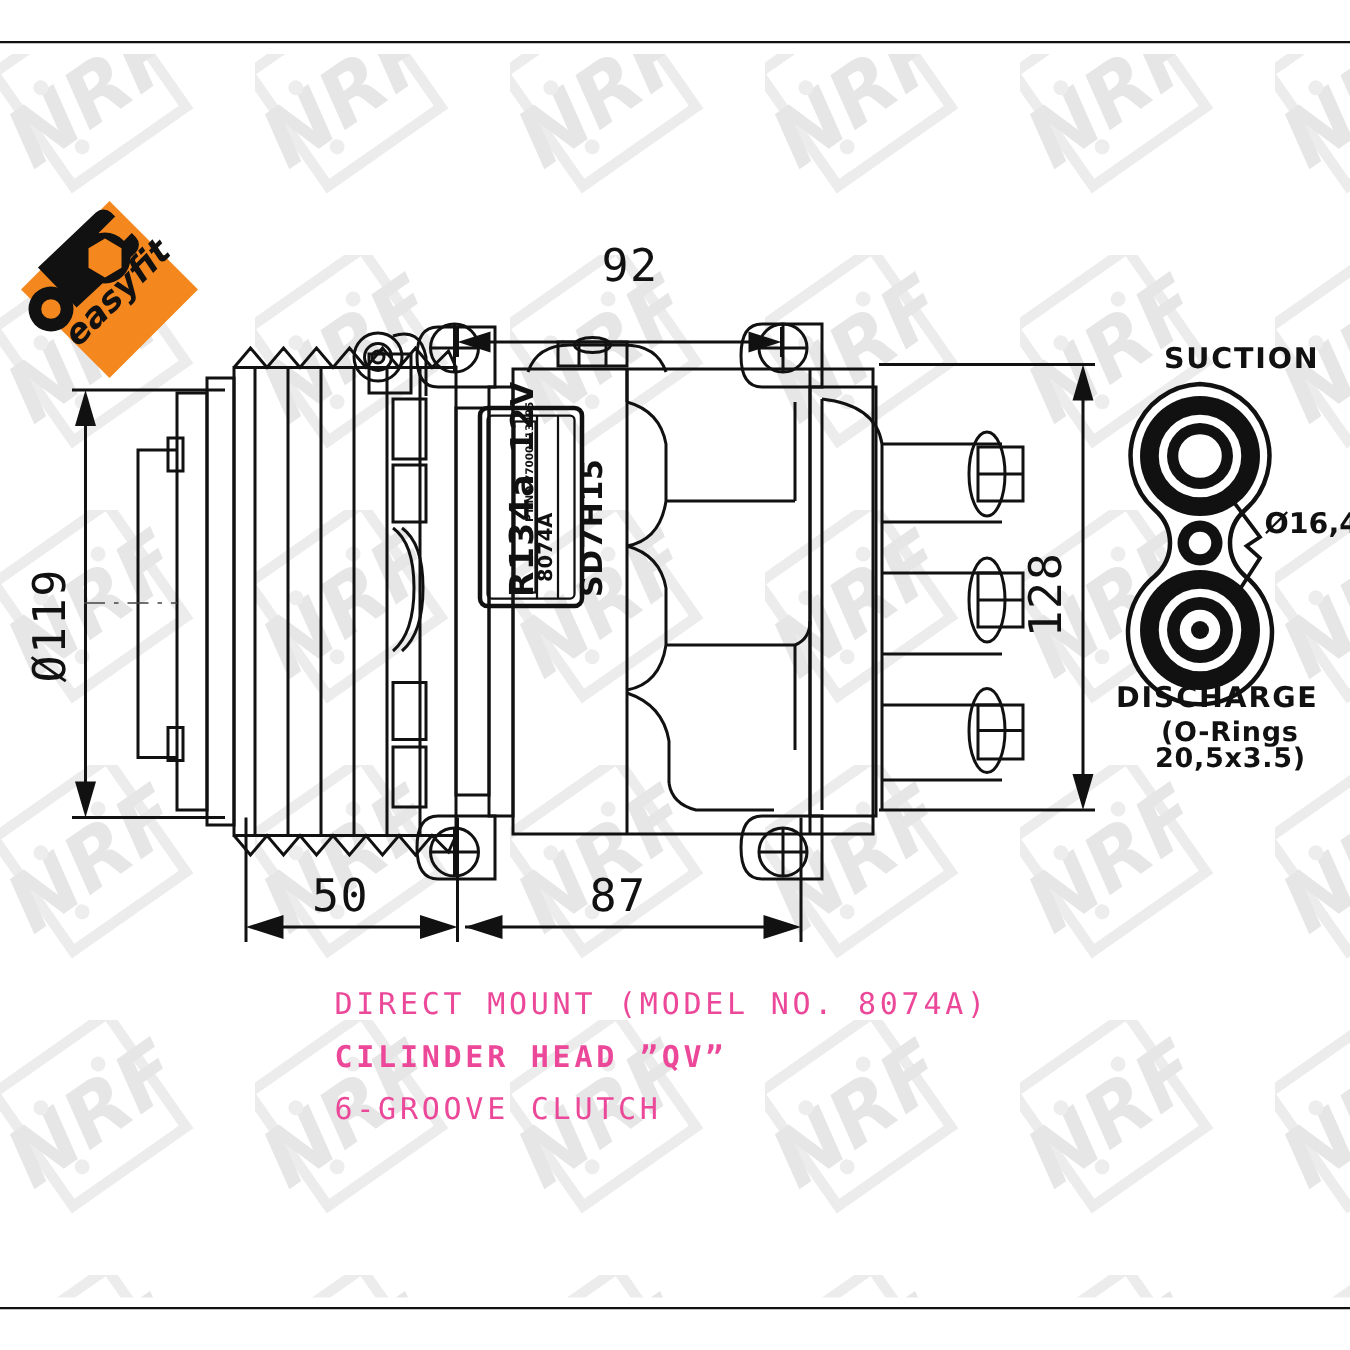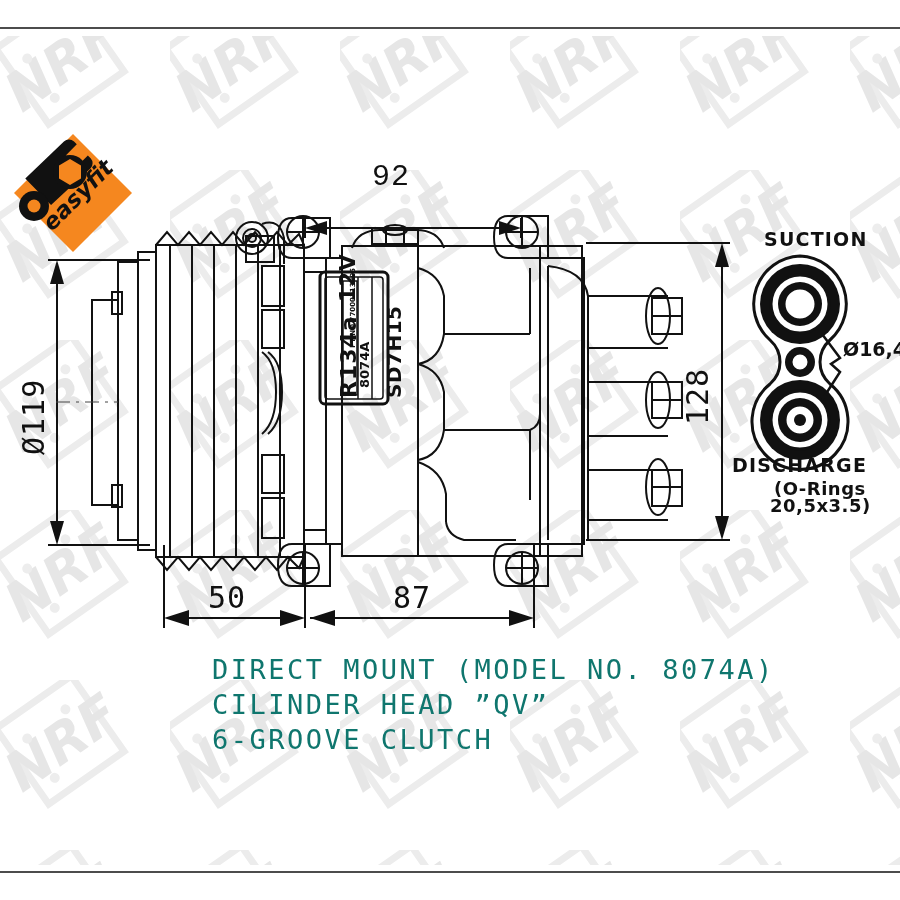--- a/index.html
+++ b/index.html
@@ -15,24 +15,24 @@
   
   #drawing{position:absolute;left:0;top:0;width:900px;height:900px;z-index:2;}
 
   
   #easyfit{position:absolute;left:8px;top:128px;width:130px;height:130px;z-index:5;}
 
   
   .lbl{position:absolute;z-index:4;color:#111;white-space:pre;}
   .dimtxt{font-family:"DejaVu Sans Mono","Liberation Mono",monospace;font-size:30px;
           letter-spacing:1px;color:#111;}
-  .cap{font-family:"DejaVu Sans Mono","Liberation Mono",monospace;font-size:27px;
-       letter-spacing:2.5px;color:#0f766e;line-height:35px;}
+  .cap{font-family:"DejaVu Sans Mono","Liberation Mono",monospace;font-size:20px;
+       letter-spacing:2.5px;color:#ec4899;line-height:35px;margin-left:11px;}
   .sd-h{font-family:"DejaVu Sans","Liberation Sans",sans-serif;font-weight:bold;
-        font-size:19px;letter-spacing:1.2px;color:#111;}
+        font-size:19px;letter-spacing:1.2px;color:#111;margin-left:12px;}
   .sd-s{font-family:"DejaVu Sans","Liberation Sans",sans-serif;font-weight:bold;
         font-size:18px;letter-spacing:0.5px;color:#111;}
   .dia{font-family:"DejaVu Sans","Liberation Sans",sans-serif;font-weight:bold;
        font-size:19px;color:#111;}
   .rot90{transform:rotate(-90deg);transform-origin:0 0;}
 
   
   .plate-t{position:absolute;font-family:"DejaVu Sans","Liberation Sans",sans-serif;
            font-weight:bold;color:#111;transform-origin:0 0;}
 </style>
@@ -278,21 +278,21 @@
       <circle cx="800" cy="420" r="15" fill="#ffffff" stroke="#111" stroke-width="3"></circle>
       <circle cx="800" cy="420" r="6" fill="#111" stroke="none"></circle>
 
       <g stroke="#111" stroke-width="2.5" fill="none">
         <path d="M822 334 L840 358 L831 364 L840 372 L822 400"></path>
       </g>
     </g>
 
   </svg>
 
-  <div class="lbl dimtxt" style="left:372px;top:160px;font-family:Liberation Mono, monospace;">92</div>
+  <div class="lbl dimtxt" style="left:401px;top:160px;">92</div>
 
   <div class="lbl dimtxt rot90" style="left:16px;top:455px;">Ø119</div>
 
   <div class="lbl dimtxt rot90" style="left:680px;top:425px;">128</div>
 
   <div class="lbl dimtxt" style="left:208px;top:580px;">50</div>
 
   <div class="lbl dimtxt" style="left:393px;top:580px;">87</div>
 
   <div class="plate-t rot90" style="left:336px;top:398px;font-size:22px;letter-spacing:1px;z-index:6;">R134a</div>
@@ -309,16 +309,16 @@
 
   <div class="lbl sd-h" style="left:732px;top:454px;">DISCHARGE</div>
 
   <div class="lbl sd-s" style="left:774px;top:478px;">(O-Rings</div>
 
   <div class="lbl sd-s" style="left:770px;top:495px;">20,5x3.5)</div>
 
   <div class="lbl dia" style="left:843px;top:338px;">Ø16,4</div>
 
   <div class="lbl cap" style="left:212px;top:652px;">DIRECT MOUNT (MODEL NO. 8074A)</div>
-  <div class="lbl cap" style="left:212px;top:687px;">CILINDER HEAD ”QV”</div>
+  <div class="lbl cap" style="left:212px;top:687px;font-weight:bold;">CILINDER HEAD ”QV”</div>
   <div class="lbl cap" style="left:212px;top:722px;text-align:right;">6-GROOVE CLUTCH</div>
 
 </div>
 
 </body></html>

